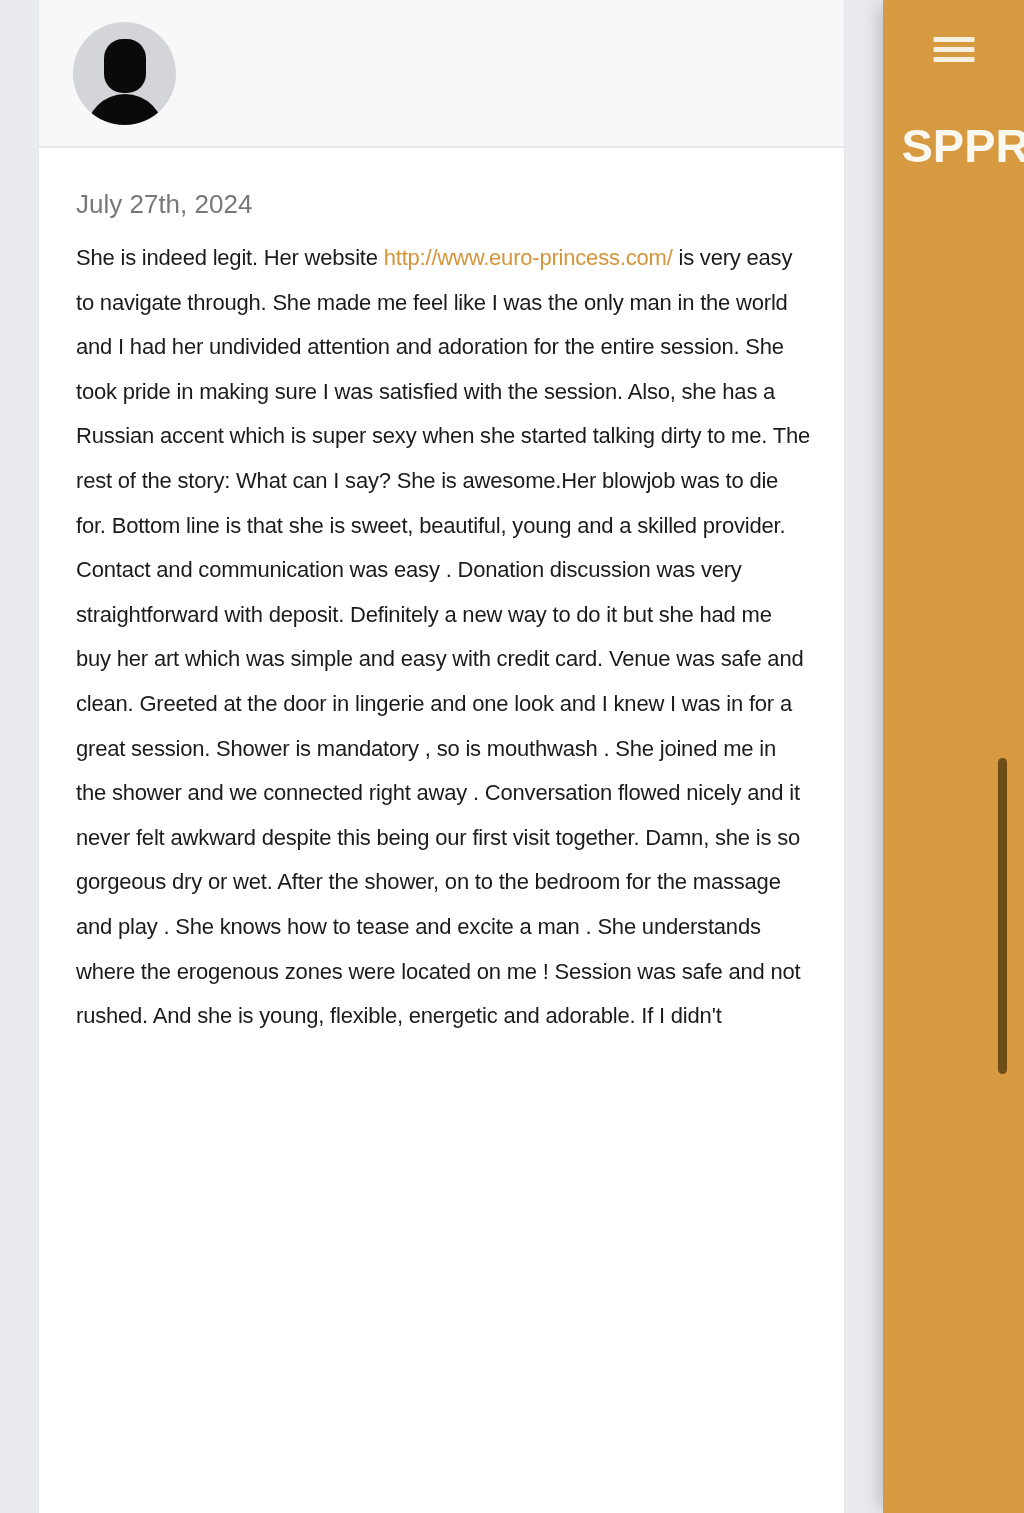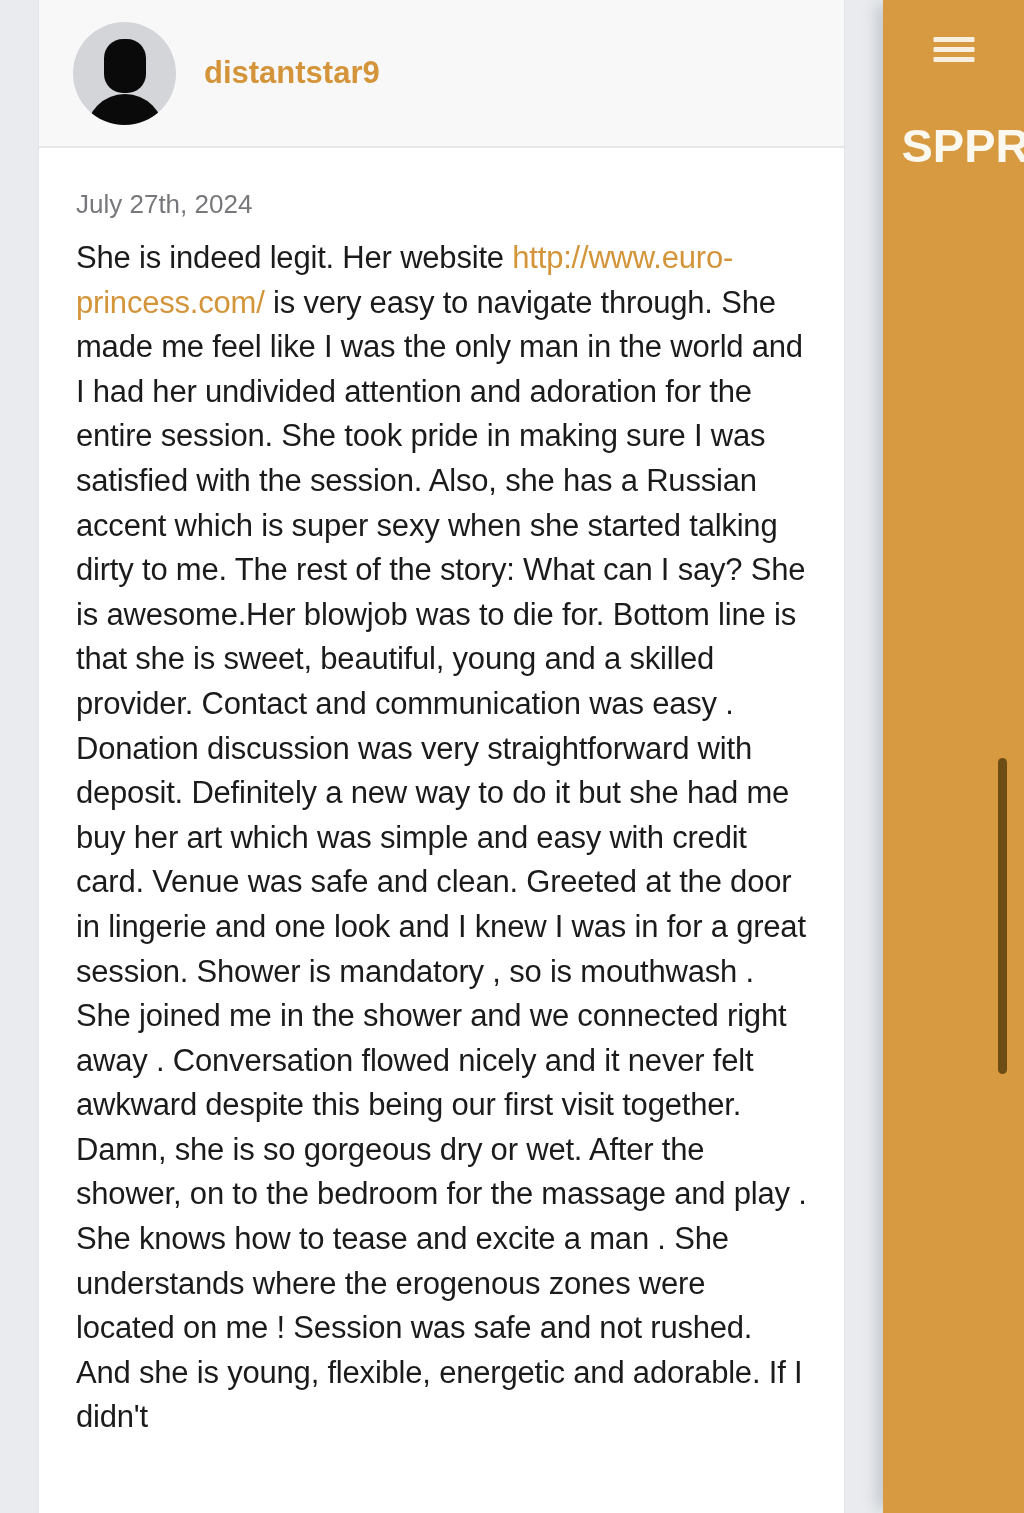--- a/index.html
+++ b/index.html
@@ -63,21 +63,21 @@
   .card-body {
     padding:34px 33px 0 37px;
   }
   .date {
     font-size:26px;
     color:#77787b;
     line-height:44px;
     margin-bottom:10px;
   }
   .review {
-    font-size:31px;
+    font-size:22px;
     color:#1b1b1b;
     line-height:44.6px;
     letter-spacing:-0.2px;
   }
   .review .link {
     color:#d4953a;
     text-decoration:none;
     cursor:pointer;
   }
 
@@ -128,21 +128,20 @@
 </style>
 </head>
 <body>
 
 <div class="card">
   <div class="card-header">
     <div class="avatar">
       <div class="avatar-head"></div>
       <div class="avatar-shoulders"></div>
     </div>
-    <div class="username">distantstar9</div>
   </div>
   <div class="card-body">
     <div class="date">July 27th, 2024</div>
     <div class="review"><span>She is indeed legit. Her website </span><a class="link">http://www.euro-princess.com/</a><span> is very easy to navigate through. She made me feel like I was the only man in the world and I had her undivided attention and adoration for the entire session. She took pride in making sure I was satisfied with the session. Also, she has a Russian accent which is super sexy when she started talking dirty to me. The rest of the story: What can I say? She is awesome.Her blowjob was to die for. Bottom line is that she is sweet, beautiful, young and a skilled provider. Contact and communication was easy . Donation discussion was very straightforward with deposit. Definitely a new way to do it but she had me buy her art which was simple and easy with credit card. Venue was safe and clean. Greeted at the door in lingerie and one look and I knew I was in for a great session. Shower is mandatory , so is mouthwash . She joined me in the shower and we connected right away . Conversation flowed nicely and it never felt awkward despite this being our first visit together. Damn, she is so gorgeous dry or wet. After the shower, on to the bedroom for the massage and play . She knows how to tease and excite a man . She understands where the erogenous zones were located on me ! Session was safe and not rushed. And she is young, flexible, energetic and adorable. If I didn't</span></div>
   </div>
 </div>
 
 <div class="sidebar">
   <button class="hamburger">
     <div class="bar"></div>

